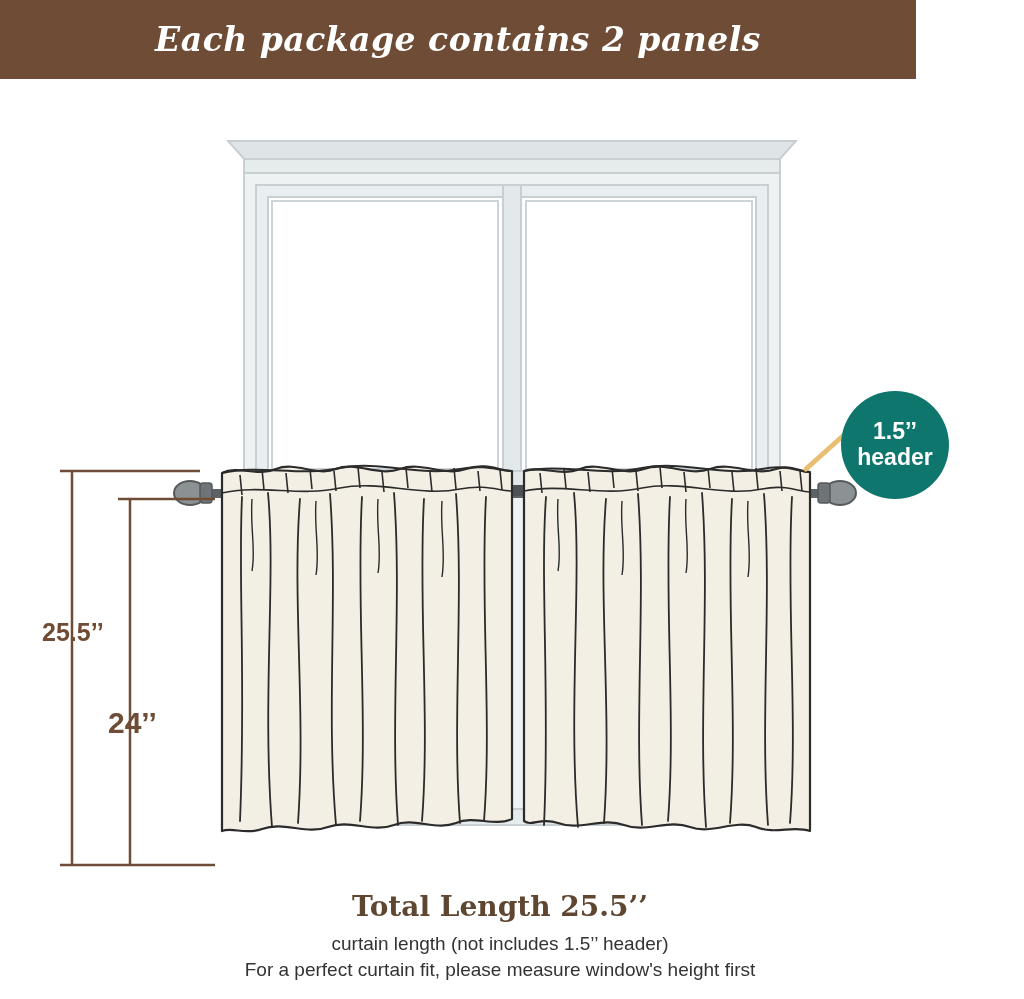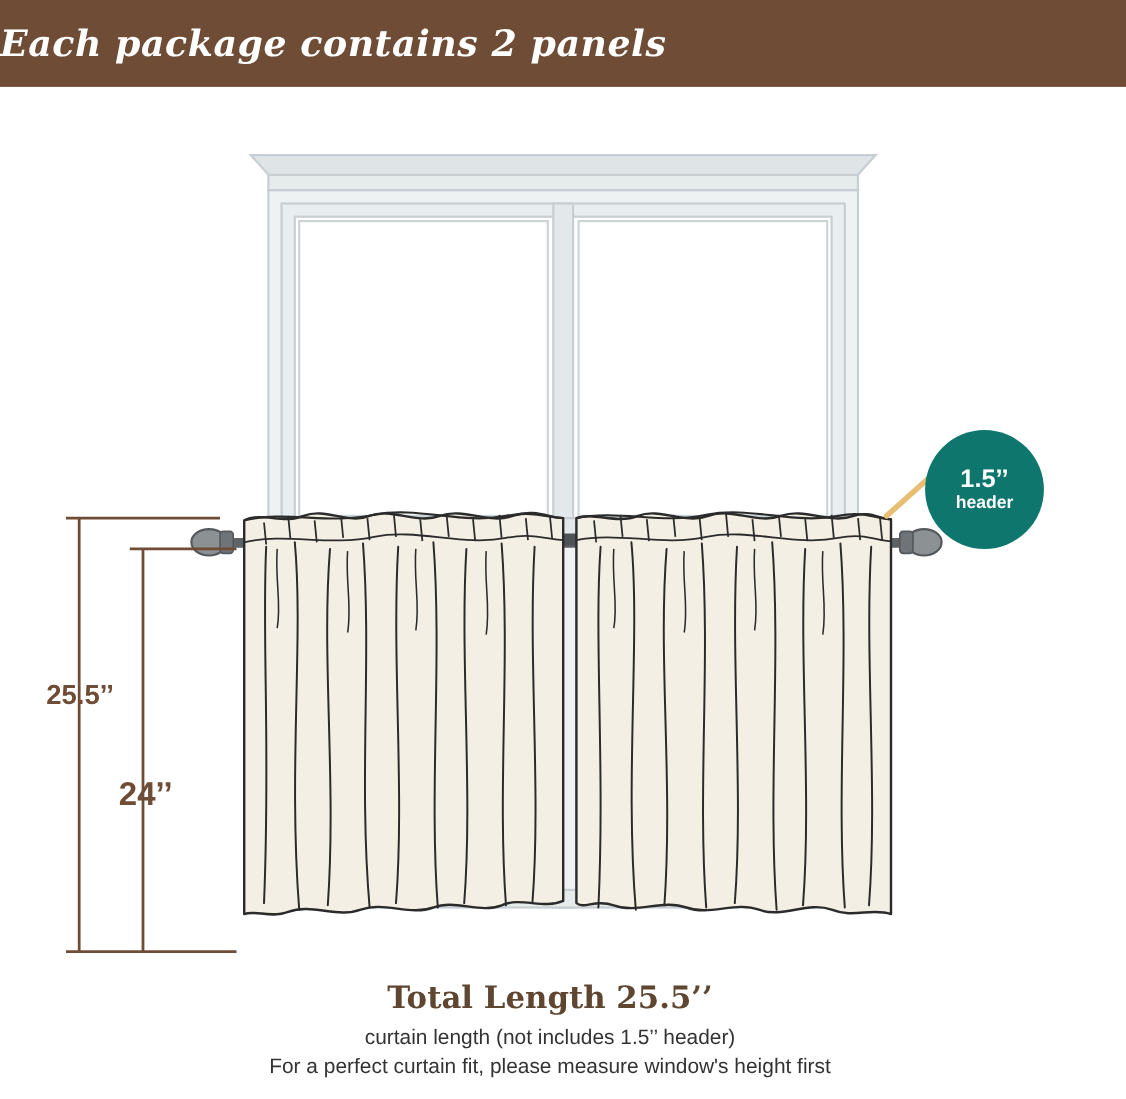--- a/index.html
+++ b/index.html
@@ -12,26 +12,26 @@
     height: 999px;
     position: relative;
     font-family: "Liberation Sans", sans-serif;
     overflow: hidden;
   }
 
   
   #banner {
     position: absolute;
     left: 0; top: 0;
-    width: 1024px;
+    width: 916px;
     height: 79px;
     background: #6f4c35;
     display: flex;
     align-items: center;
-    justify-content: flex-start;
+    justify-content: center;
   }
   #banner-text {
     color: #ffffff;
     font-family: "DejaVu Serif", serif;
     font-style: italic;
     font-weight: bold;
     font-size: 33px;
     letter-spacing: 0.5px;
     white-space: nowrap;
   }
@@ -62,21 +62,21 @@
   }
   #callout .c-line1 {
     font-family: "Liberation Sans", sans-serif;
     font-weight: bold;
     font-size: 23px;
     color: #ffffff;
   }
   #callout .c-line2 {
     font-family: "Liberation Sans", sans-serif;
     font-weight: bold;
-    font-size: 16px;
+    font-size: 23px;
     color: #ffffff;
   }
 
   
   .dim-label {
     position: absolute;
     color: #6f4c35;
     font-family: "Liberation Sans", sans-serif;
     font-weight: bold;
     white-space: nowrap;

